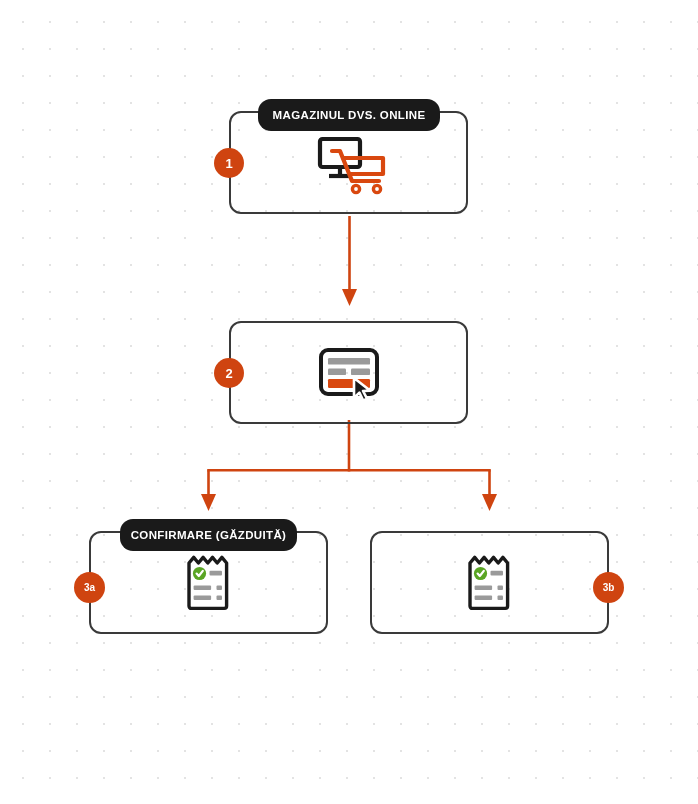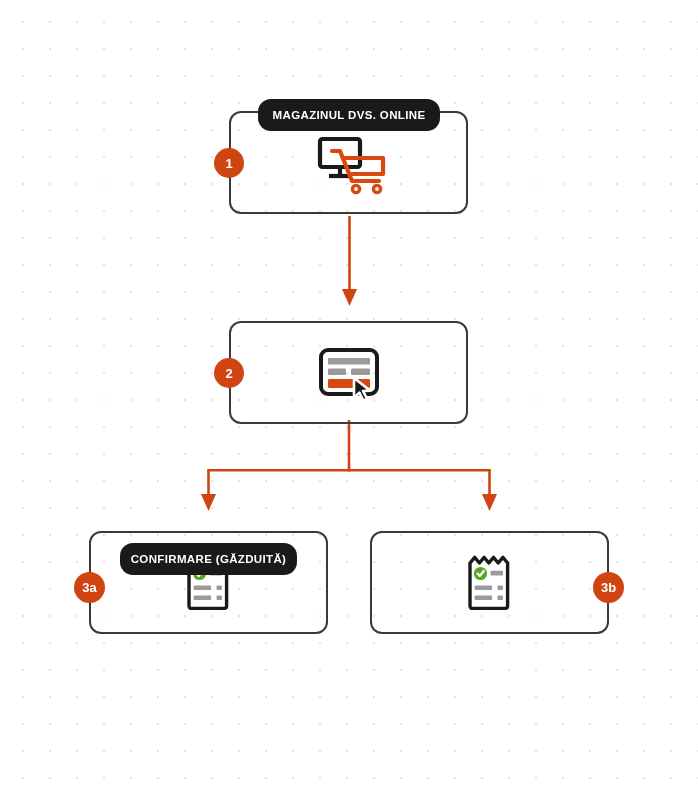--- a/index.html
+++ b/index.html
@@ -60,21 +60,21 @@
     border-radius:50%;
     background:#cf4410;
     color:#ffffff;
     font-size:13px;
     font-weight:bold;
     display:flex;
     align-items:center;
     justify-content:center;
     box-sizing:border-box;
   }
-  .badge.wide{width:31px;height:31px;font-size:13px;}
+  .badge.wide{width:31px;height:31px;font-size:10px;}
 
   
   .conn{position:absolute;}
   .conn svg{display:block;overflow:visible;}
 </style>
 </head>
 <body>
 
 <div id="canvas">
 
@@ -148,21 +148,21 @@
         <circle cx="18.5" cy="19.5" r="6.6" fill="#5aa524"></circle>
         <path d="M15.6 19.6 L17.8 22 L21.8 16.8" fill="none" stroke="#ffffff" stroke-width="2.2" stroke-linecap="round" stroke-linejoin="round"></path>
         <rect x="28.5" y="16.8" width="12.5" height="4.6" rx="1" fill="#9a9a9a"></rect>
         <rect x="12.6" y="31.5" width="17.5" height="4.6" rx="1" fill="#9a9a9a"></rect>
         <rect x="35.5" y="31.5" width="5.5" height="4.6" rx="1" fill="#9a9a9a"></rect>
         <rect x="12.6" y="41.5" width="17.5" height="4.6" rx="1" fill="#9a9a9a"></rect>
         <rect x="35.5" y="41.5" width="5.5" height="4.6" rx="1" fill="#9a9a9a"></rect>
       </svg>
     </div>
   </div>
-  <div class="pill" style="left:120px;top:519px;width:177px;margin-top:24px;">
+  <div class="pill" style="left:120px;top:519px;width:177px;">
     <span>CONFIRMARE (GĂZDUITĂ)</span>
   </div>
   <div class="badge wide" style="left:74px;top:572px;">
     <span>3a</span>
   </div>
 
   <div class="node" style="left:370px;top:531px;width:239px;height:103px;">
     <div class="node-icon" style="width:56px;height:58px;">
       <svg viewBox="0 0 56 58">
         <path d="M8 9 L12.7 3.4 L17.4 9 L22.1 3.4 L26.8 9 L31.5 3.4 L36.2 9 L40.9 3.4 L45.6 9

